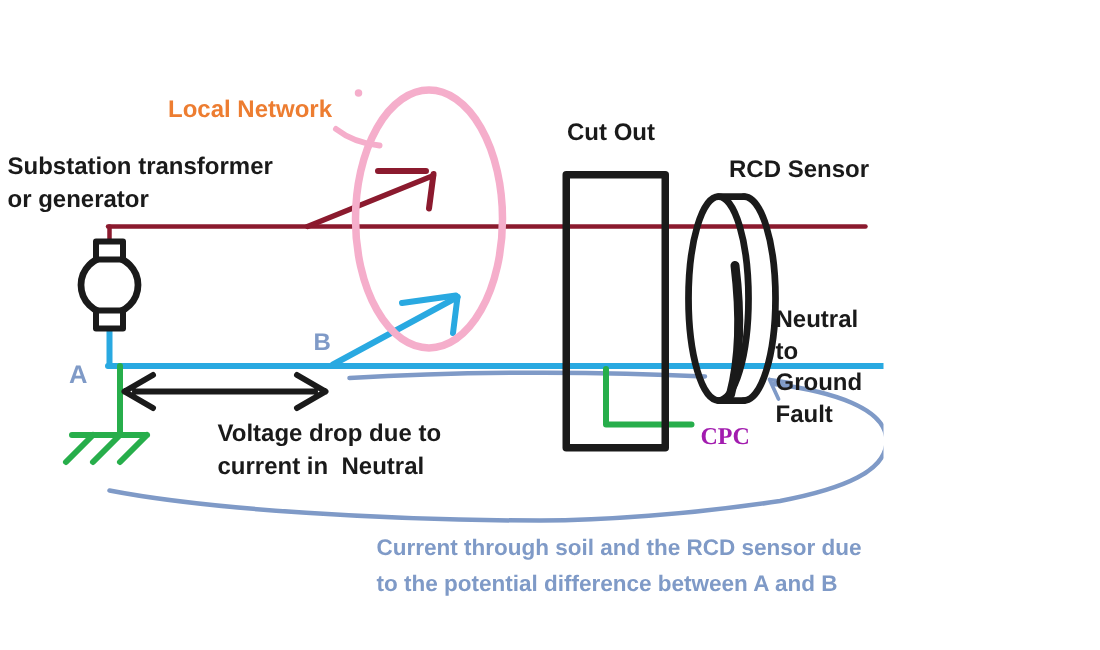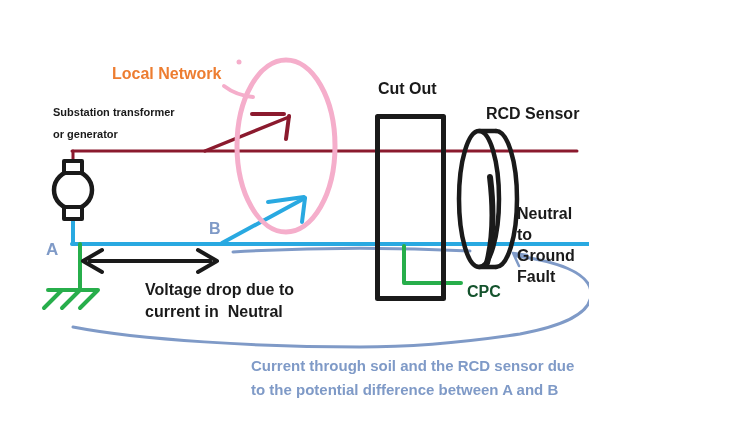--- a/index.html
+++ b/index.html
@@ -14,21 +14,21 @@
   #diagram-svg{position:absolute;left:0;top:0;}
   .lbl{
     position:absolute;
     white-space:pre-wrap;
     line-height:21px;
     font-size:16px;
     color:#1a1a1a;
   }
   .lbl-orange{color:#ED7D31;}
   .lbl-steel{color:#7F9AC7;}
-  .lbl-green{color:#14532d;}
+  .lbl-green{color:#a21caf;font-family:Liberation Serif, serif;}
   .lbl-blue-steel{color:#7F9AC7;margin-left:40px;}
   .soil{line-height:24px;font-size:15px;}
 </style>
 </head>
 <body>
 
 <div id="stage">
 
   <svg id="diagram-svg" width="733" height="433" viewBox="0 0 733 433" fill="none" stroke-linecap="round" stroke-linejoin="round">
 
@@ -80,21 +80,21 @@
         <path d="M496 131 A21 68 0 0 1 517 199 A21 68 0 0 1 496 267"></path>
         <path d="M479 131 L496 131"></path>
         <path d="M479 267 L496 267"></path>
         <path d="M490 177 C494 210 493 240 487 263" stroke-width="6"></path>
       </g>
     </g>
   </svg>
 
   <div class="lbl lbl-orange" style="left:112px;top:63px;">Local Network</div>
 
-  <div class="lbl" style="left:5px;top:101px;font-size:11px;line-height:22px;margin-left:48px;">Substation transformer
+  <div class="lbl" style="left:5px;top:101px;font-size:16px;line-height:22px;">Substation transformer
 or generator</div>
 
   <div class="lbl" style="left:378px;top:78px;">Cut Out</div>
 
   <div class="lbl" style="left:517px;top:203px;">Neutral to Ground Fault</div>
 
   <div class="lbl" style="left:486px;top:103px;">RCD Sensor</div>
 
   <div class="lbl lbl-steel" style="left:46px;top:239px;font-size:17px;">A</div>
 

